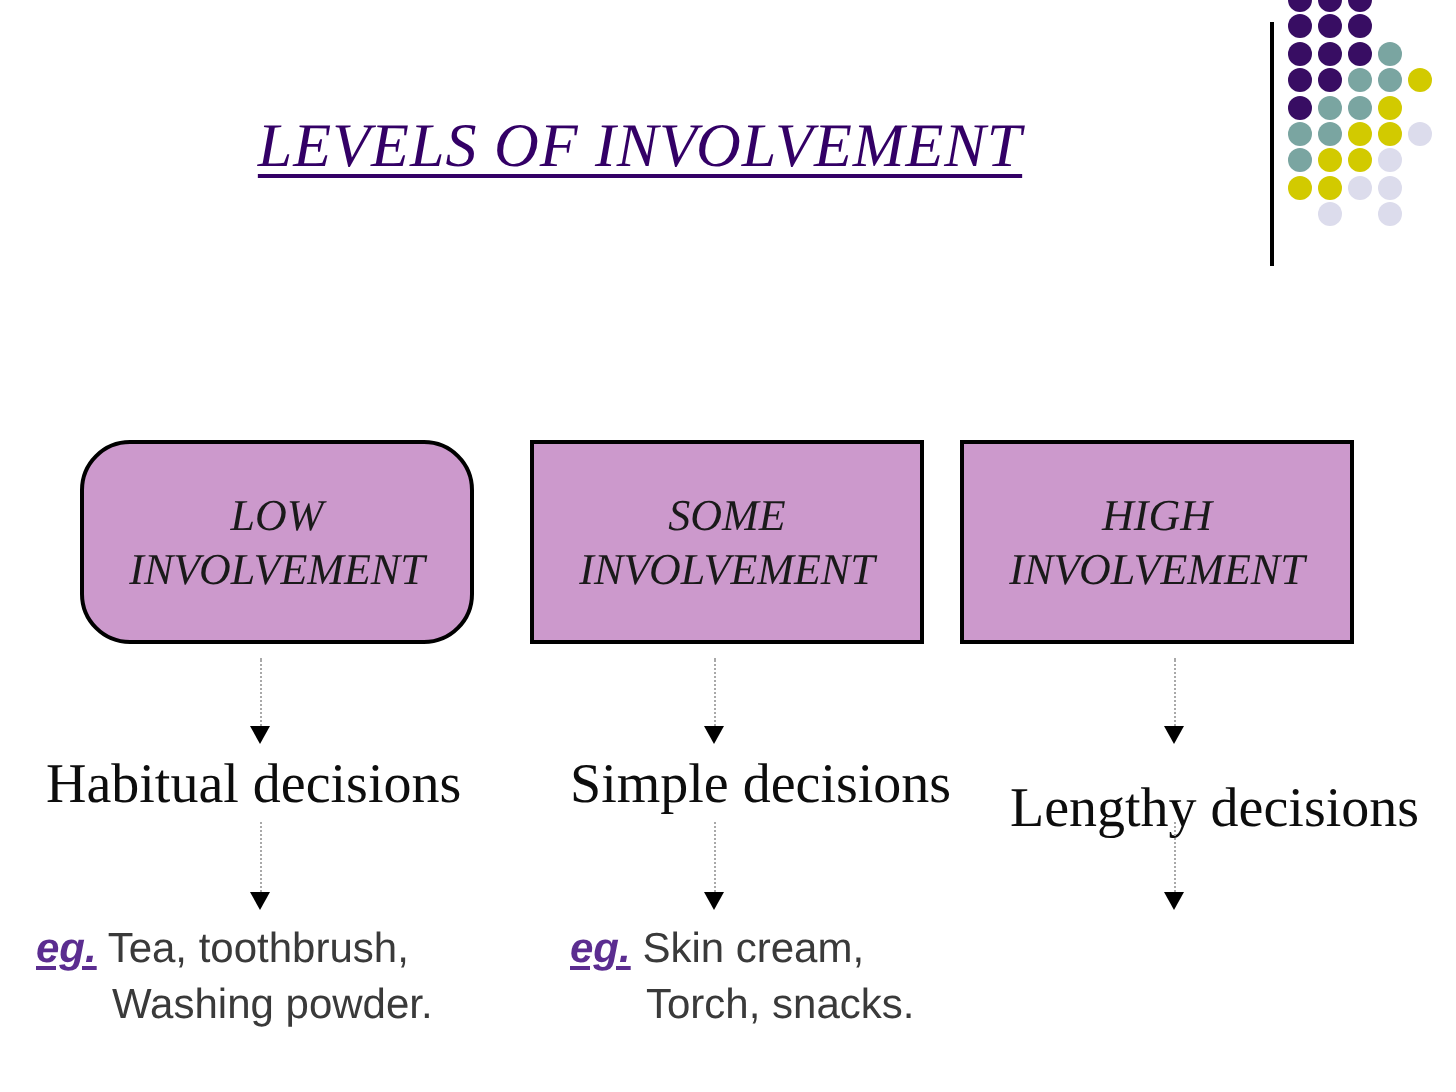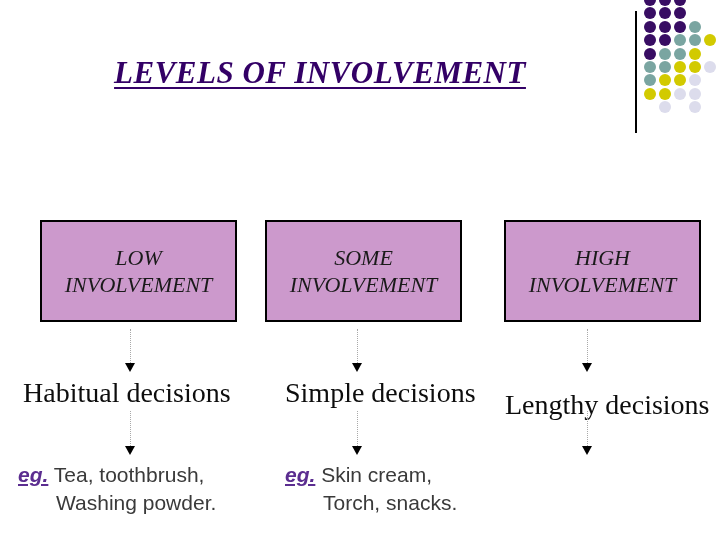--- a/index.html
+++ b/index.html
@@ -3,40 +3,40 @@
 <meta charset="utf-8">
 <style>
   html,body{margin:0;padding:0;}
   .slide{
     position:relative;width:728px;height:546px;background:#ffffff;
     overflow:hidden;font-family:"Liberation Serif",serif;
   }
   .title{
     position:absolute;top:54px;left:0;width:640px;margin:0;
     text-align:center;
-    font-style:italic;font-weight:bold;font-size:31px;line-height:1.2;
+    font-style:italic;font-weight:normal;font-size:31px;line-height:1.2;
     color:var(--title-color,#330066);
     text-decoration:underline;
     text-decoration-thickness:2px;
     text-underline-offset:4px;
     letter-spacing:0.5px;
     white-space:nowrap;
   }
   
   .deco-line{position:absolute;left:635px;top:11px;width:2px;height:122px;background:#000;}
   .dots{position:absolute;left:644px;top:-6px;width:80px;height:124px;}
   .dot{position:absolute;width:12px;height:12px;border-radius:50%;}
   
   .inv-box{
     position:absolute;top:220px;width:197px;height:102px;box-sizing:border-box;
     background:var(--box-fill,#CC99CC);border:2px solid var(--box-border,#000);
     display:flex;flex-direction:column;align-items:center;justify-content:center;
     font-style:italic;font-size:22px;line-height:27px;color:#1a1a1a;text-align:center;
   }
-  .box-low{left:40px;} .box-some{left:265px;} .box-high{left:504px;}
+  .box-low{left:40px;border-radius:25px;} .box-some{left:265px;} .box-high{left:480px;}
   
   .arrow{position:absolute;width:12px;display:flex;flex-direction:column;align-items:center;}
   .arrow .shaft{width:0;border-left:1px dotted #a9a9a9;}
   .arrow .head{width:0;height:0;border-left:5px solid transparent;border-right:5px solid transparent;border-top:9px solid #000;}
   .arrow.r1{top:329px;} .arrow.r1 .shaft{height:34px;}
   .arrow.r2{top:411px;} .arrow.r2 .shaft{height:35px;}
   .ax1{left:124px;} .ax2{left:351px;} .ax3{left:581px;}
   
   .decision{position:absolute;top:377px;font-size:28px;color:#0d0d0d;white-space:nowrap;}
   .dec1{left:23px;} .dec2{left:285px;} .dec3{left:505px;margin-top:12px;}

